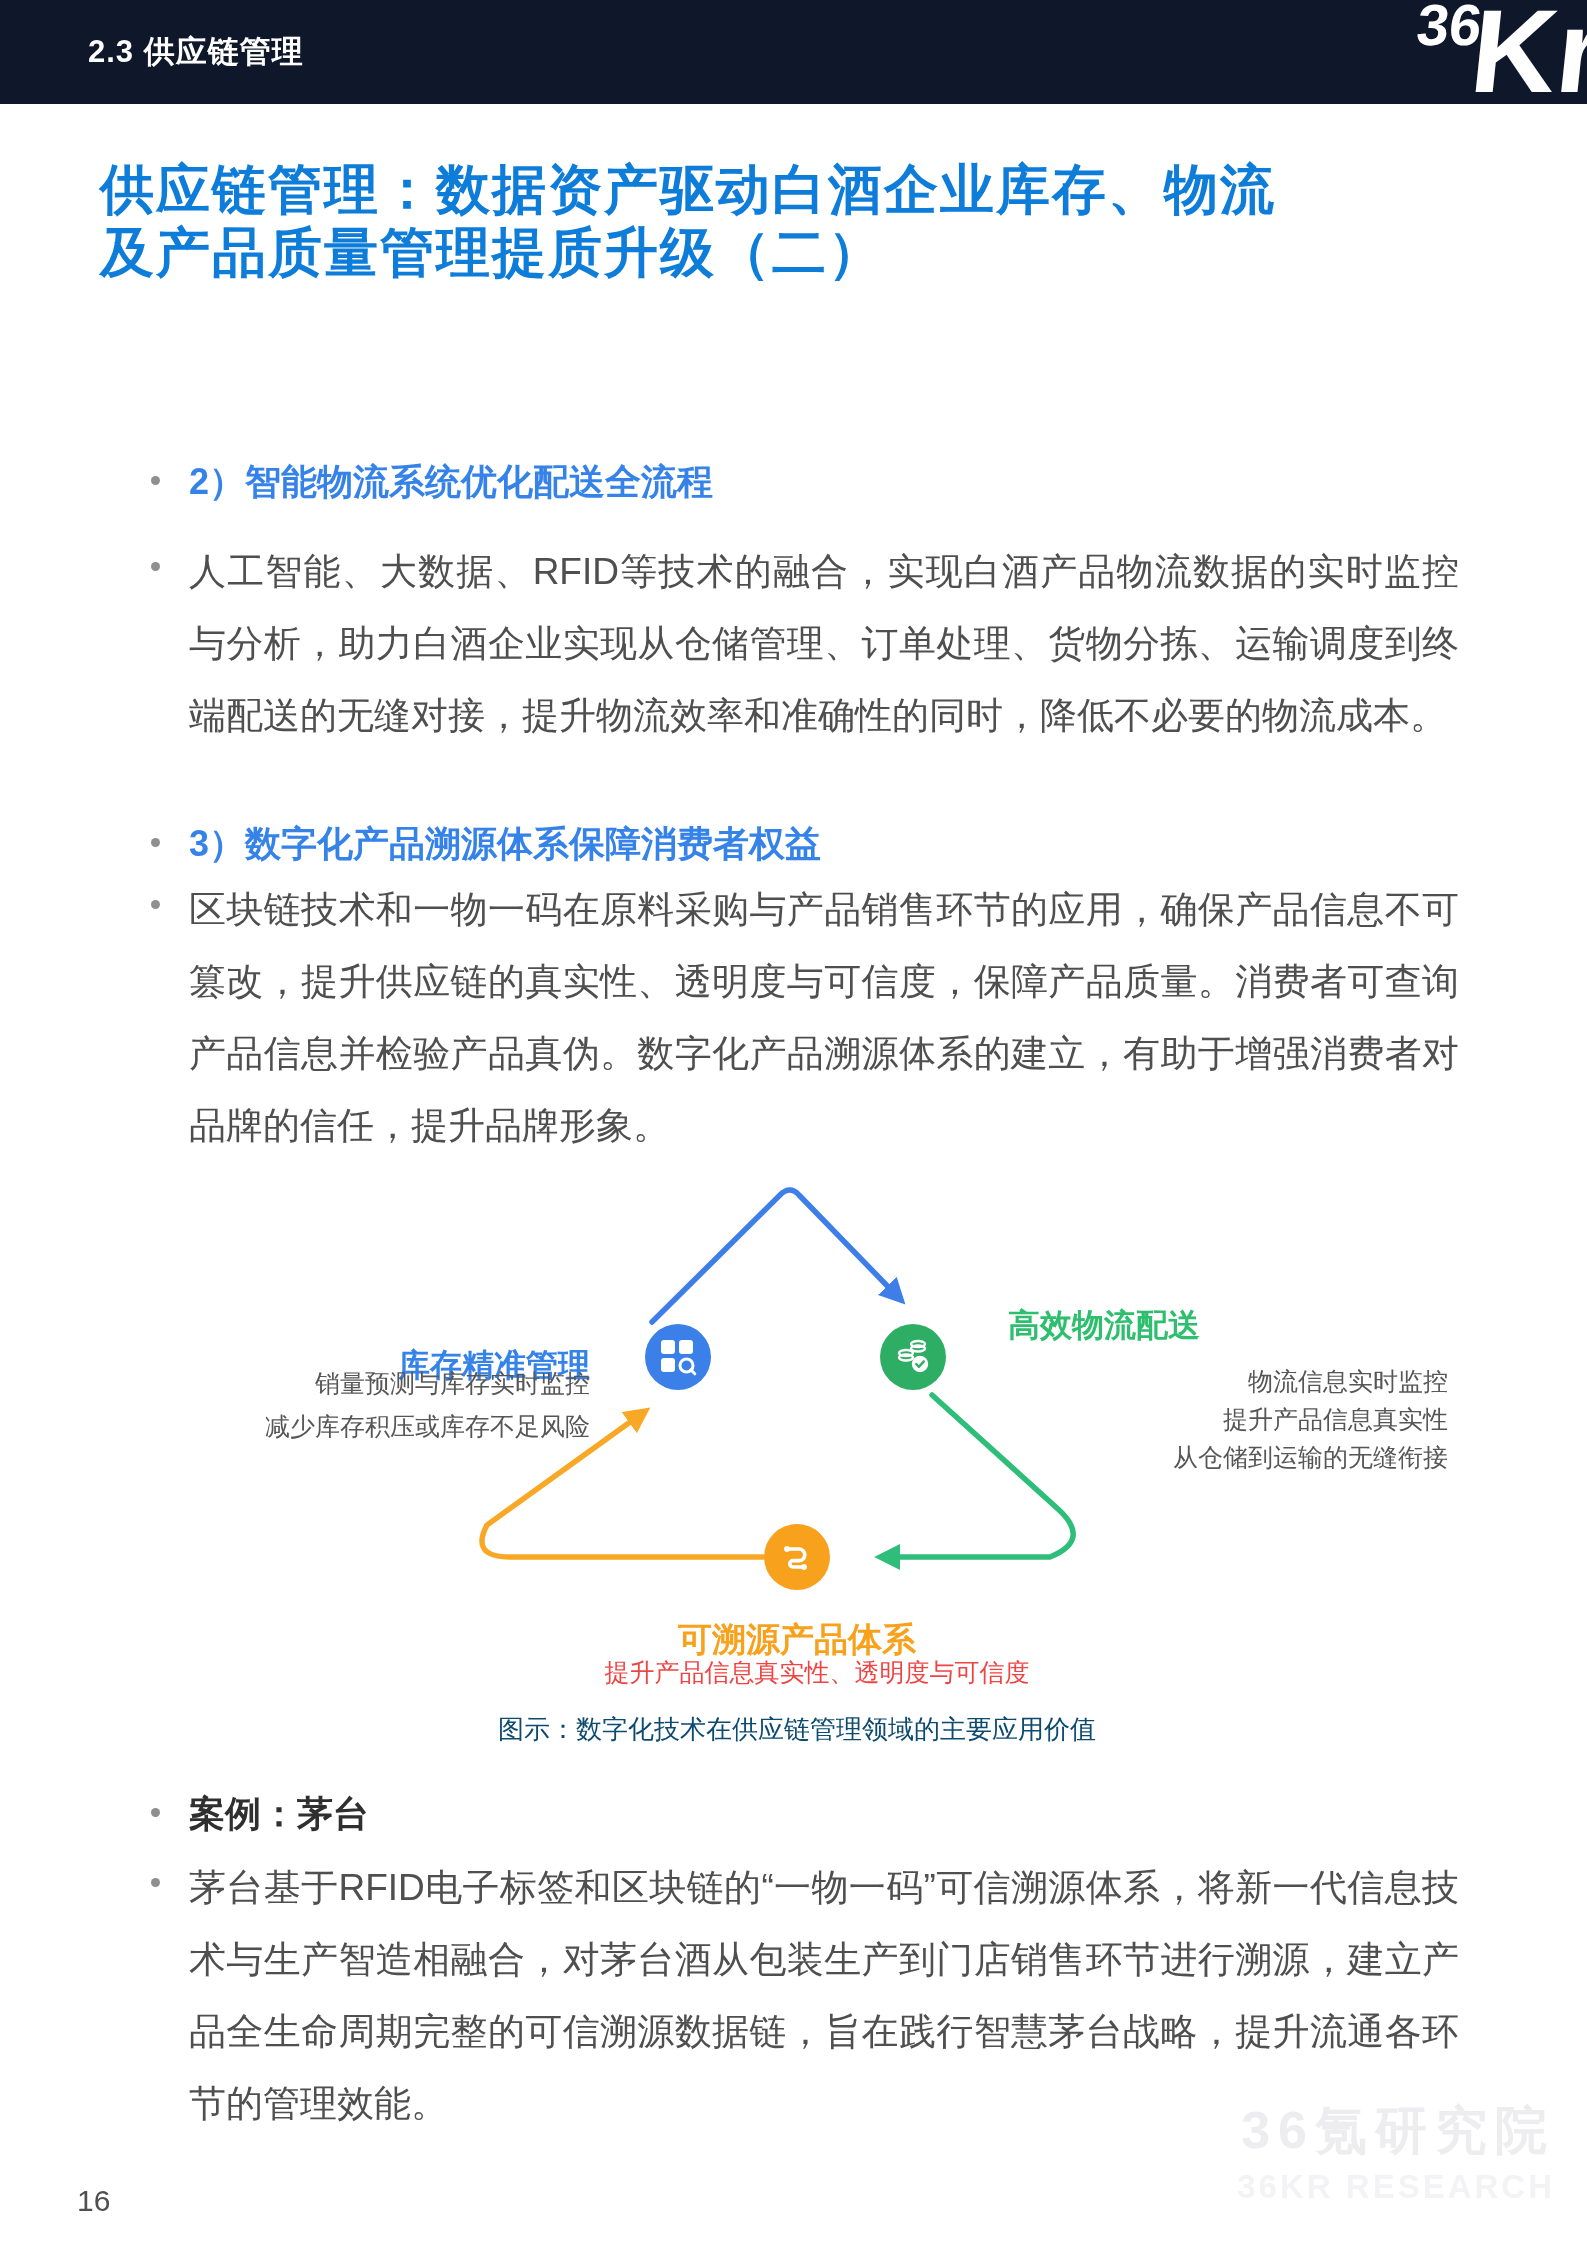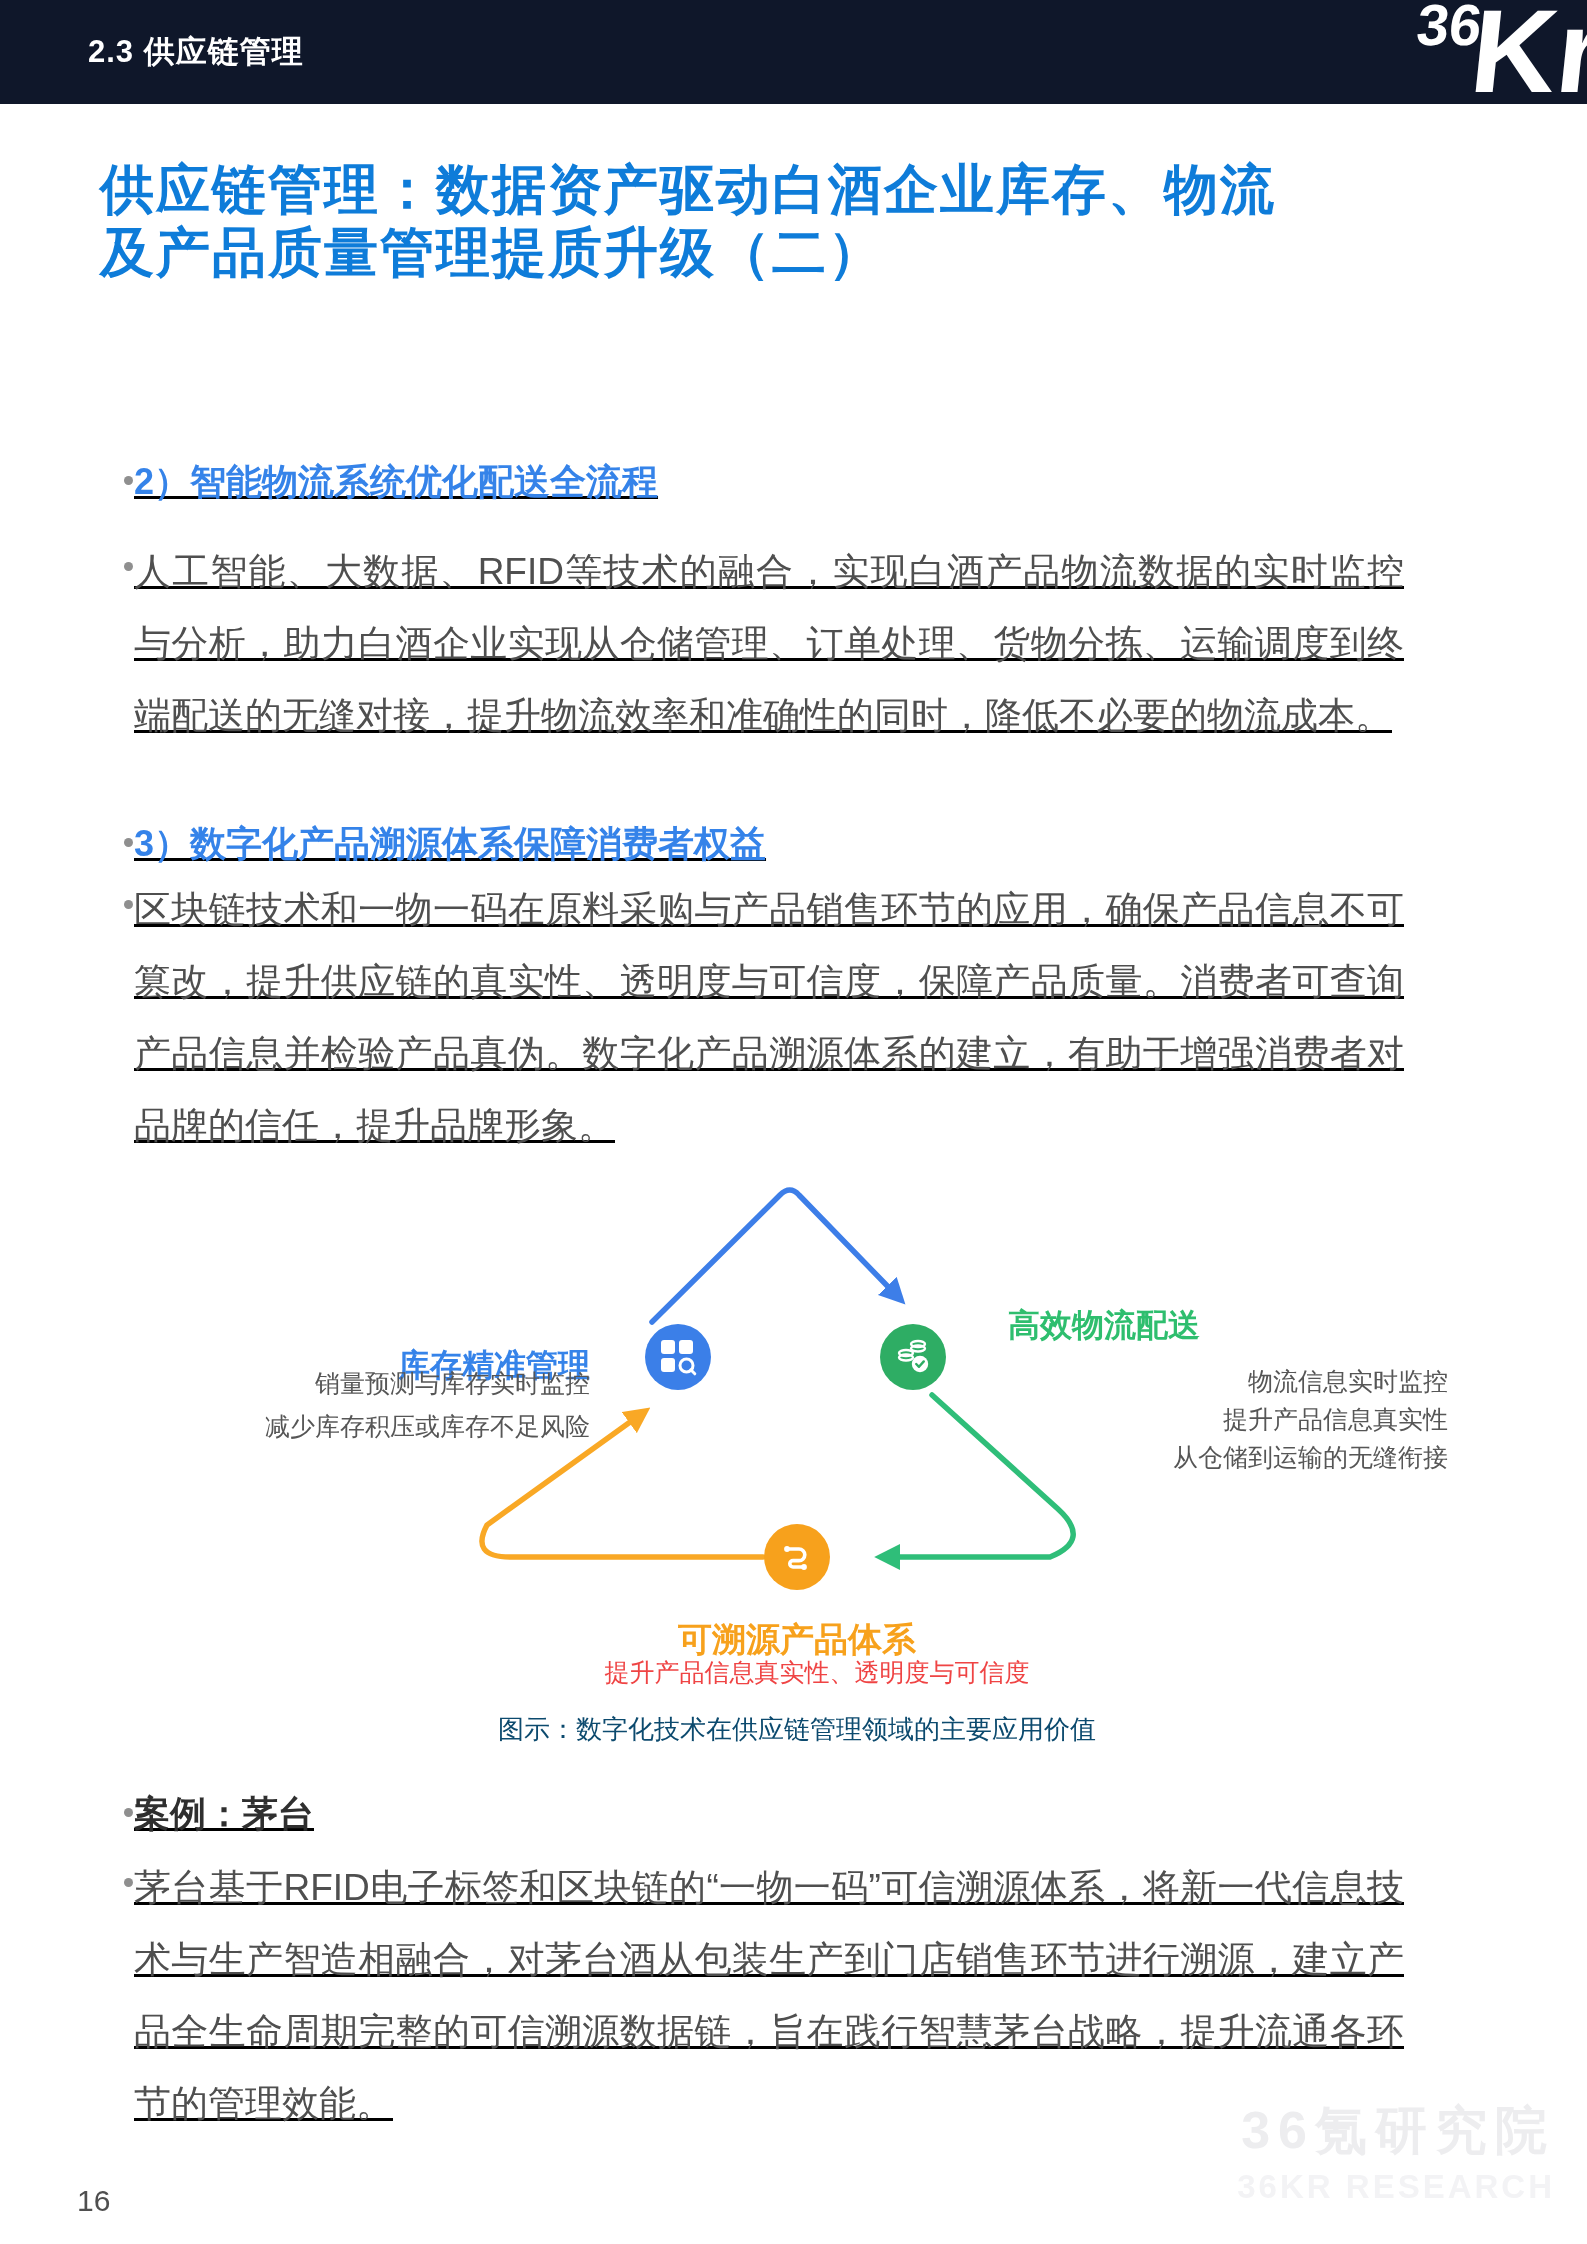--- a/index.html
+++ b/index.html
@@ -27,21 +27,21 @@
   }
   .logo .n36{display:inline-block;font-size:58px;transform:skewX(-6deg);vertical-align:top;margin-top:4px;}
   .logo .kr{display:inline-block;font-size:118px;transform:skewX(-6deg);margin-left:-10px;vertical-align:top;}
   
   .doc-title{
     position:absolute;left:100px;top:158px;width:1210px;
     font-size:54px;line-height:63px;font-weight:bold;letter-spacing:2px;
     color:#0E7CD9;
   }
   
-  .row{position:absolute;left:124px;display:flex;gap:1px;text-decoration:underline;}
+  .row{position:absolute;left:151px;display:flex;gap:29px;}
   .dot{width:9px;height:9px;border-radius:50%;background:#8F8F8F;flex:none;}
   .h2-text{font-size:36px;font-weight:bold;color:#3583E9;line-height:44px;}
   .h2-dark{font-size:36px;font-weight:bold;color:#2F2F2F;line-height:44px;}
   .body-text{
     width:1270px;font-size:37px;line-height:72px;color:#4F4F4F;
     text-align:justify;
   }
   
   .diagram-svg{position:absolute;left:330px;top:1178px;}
   .node-label-left{

